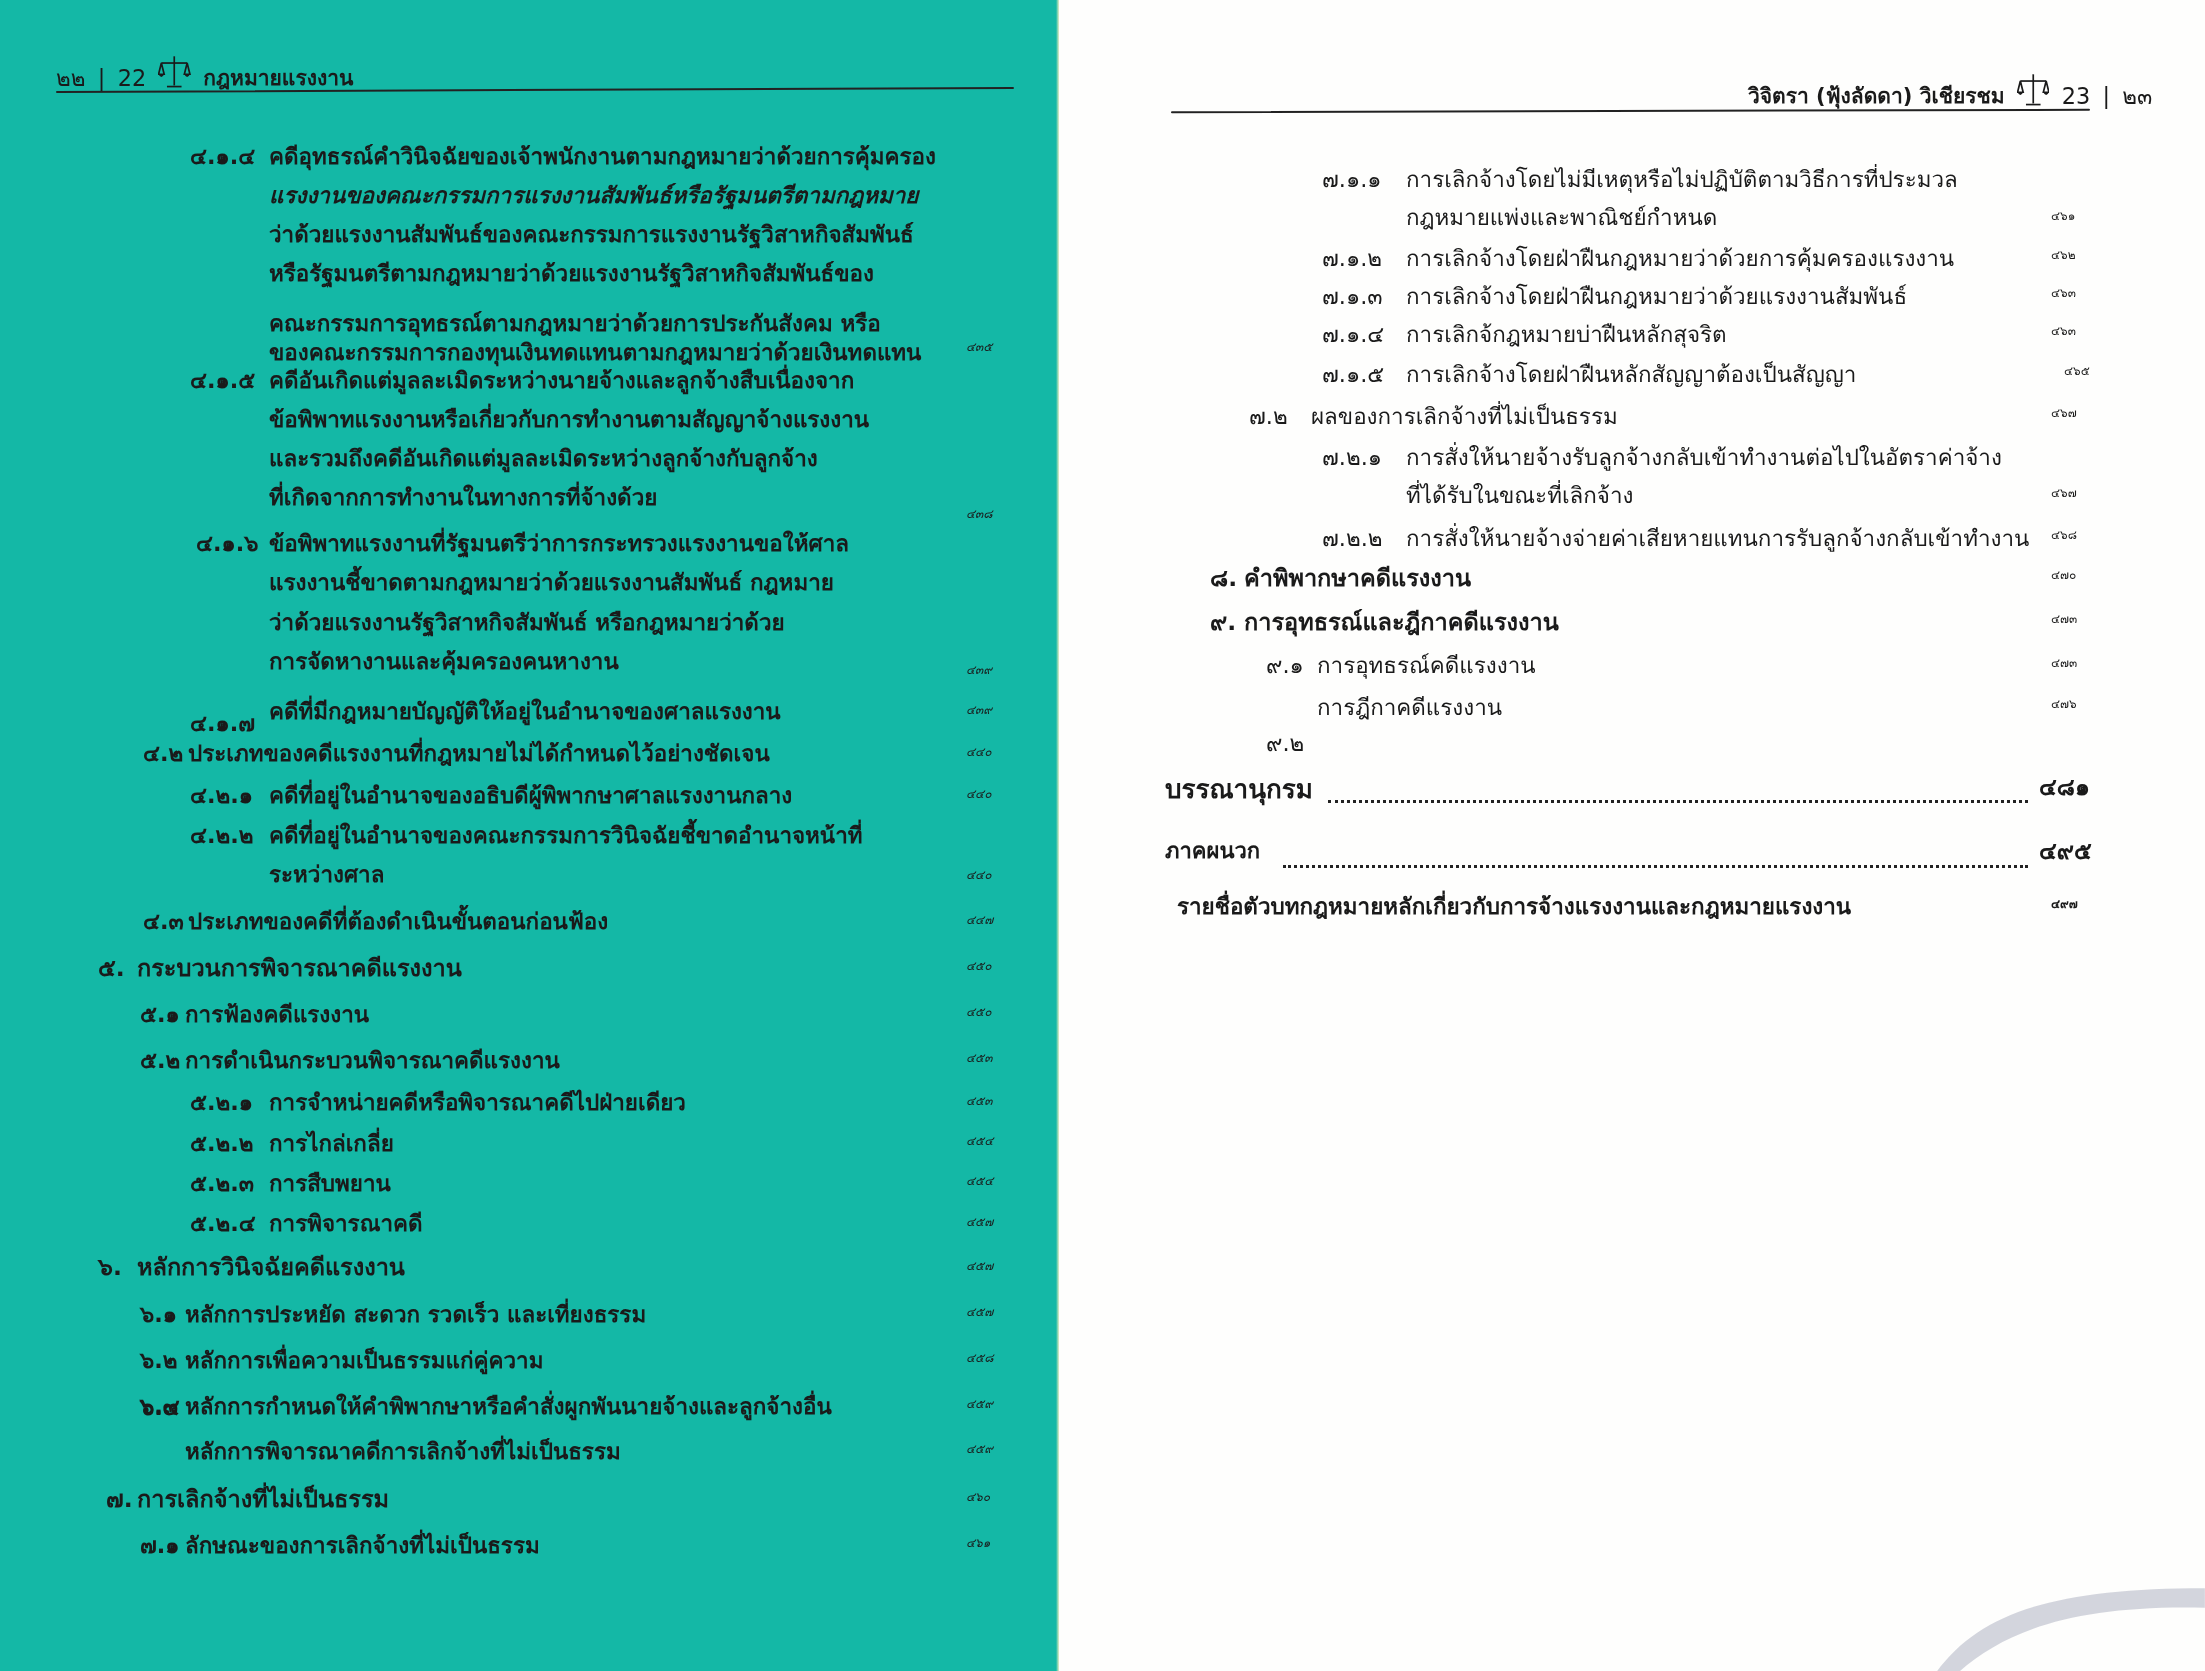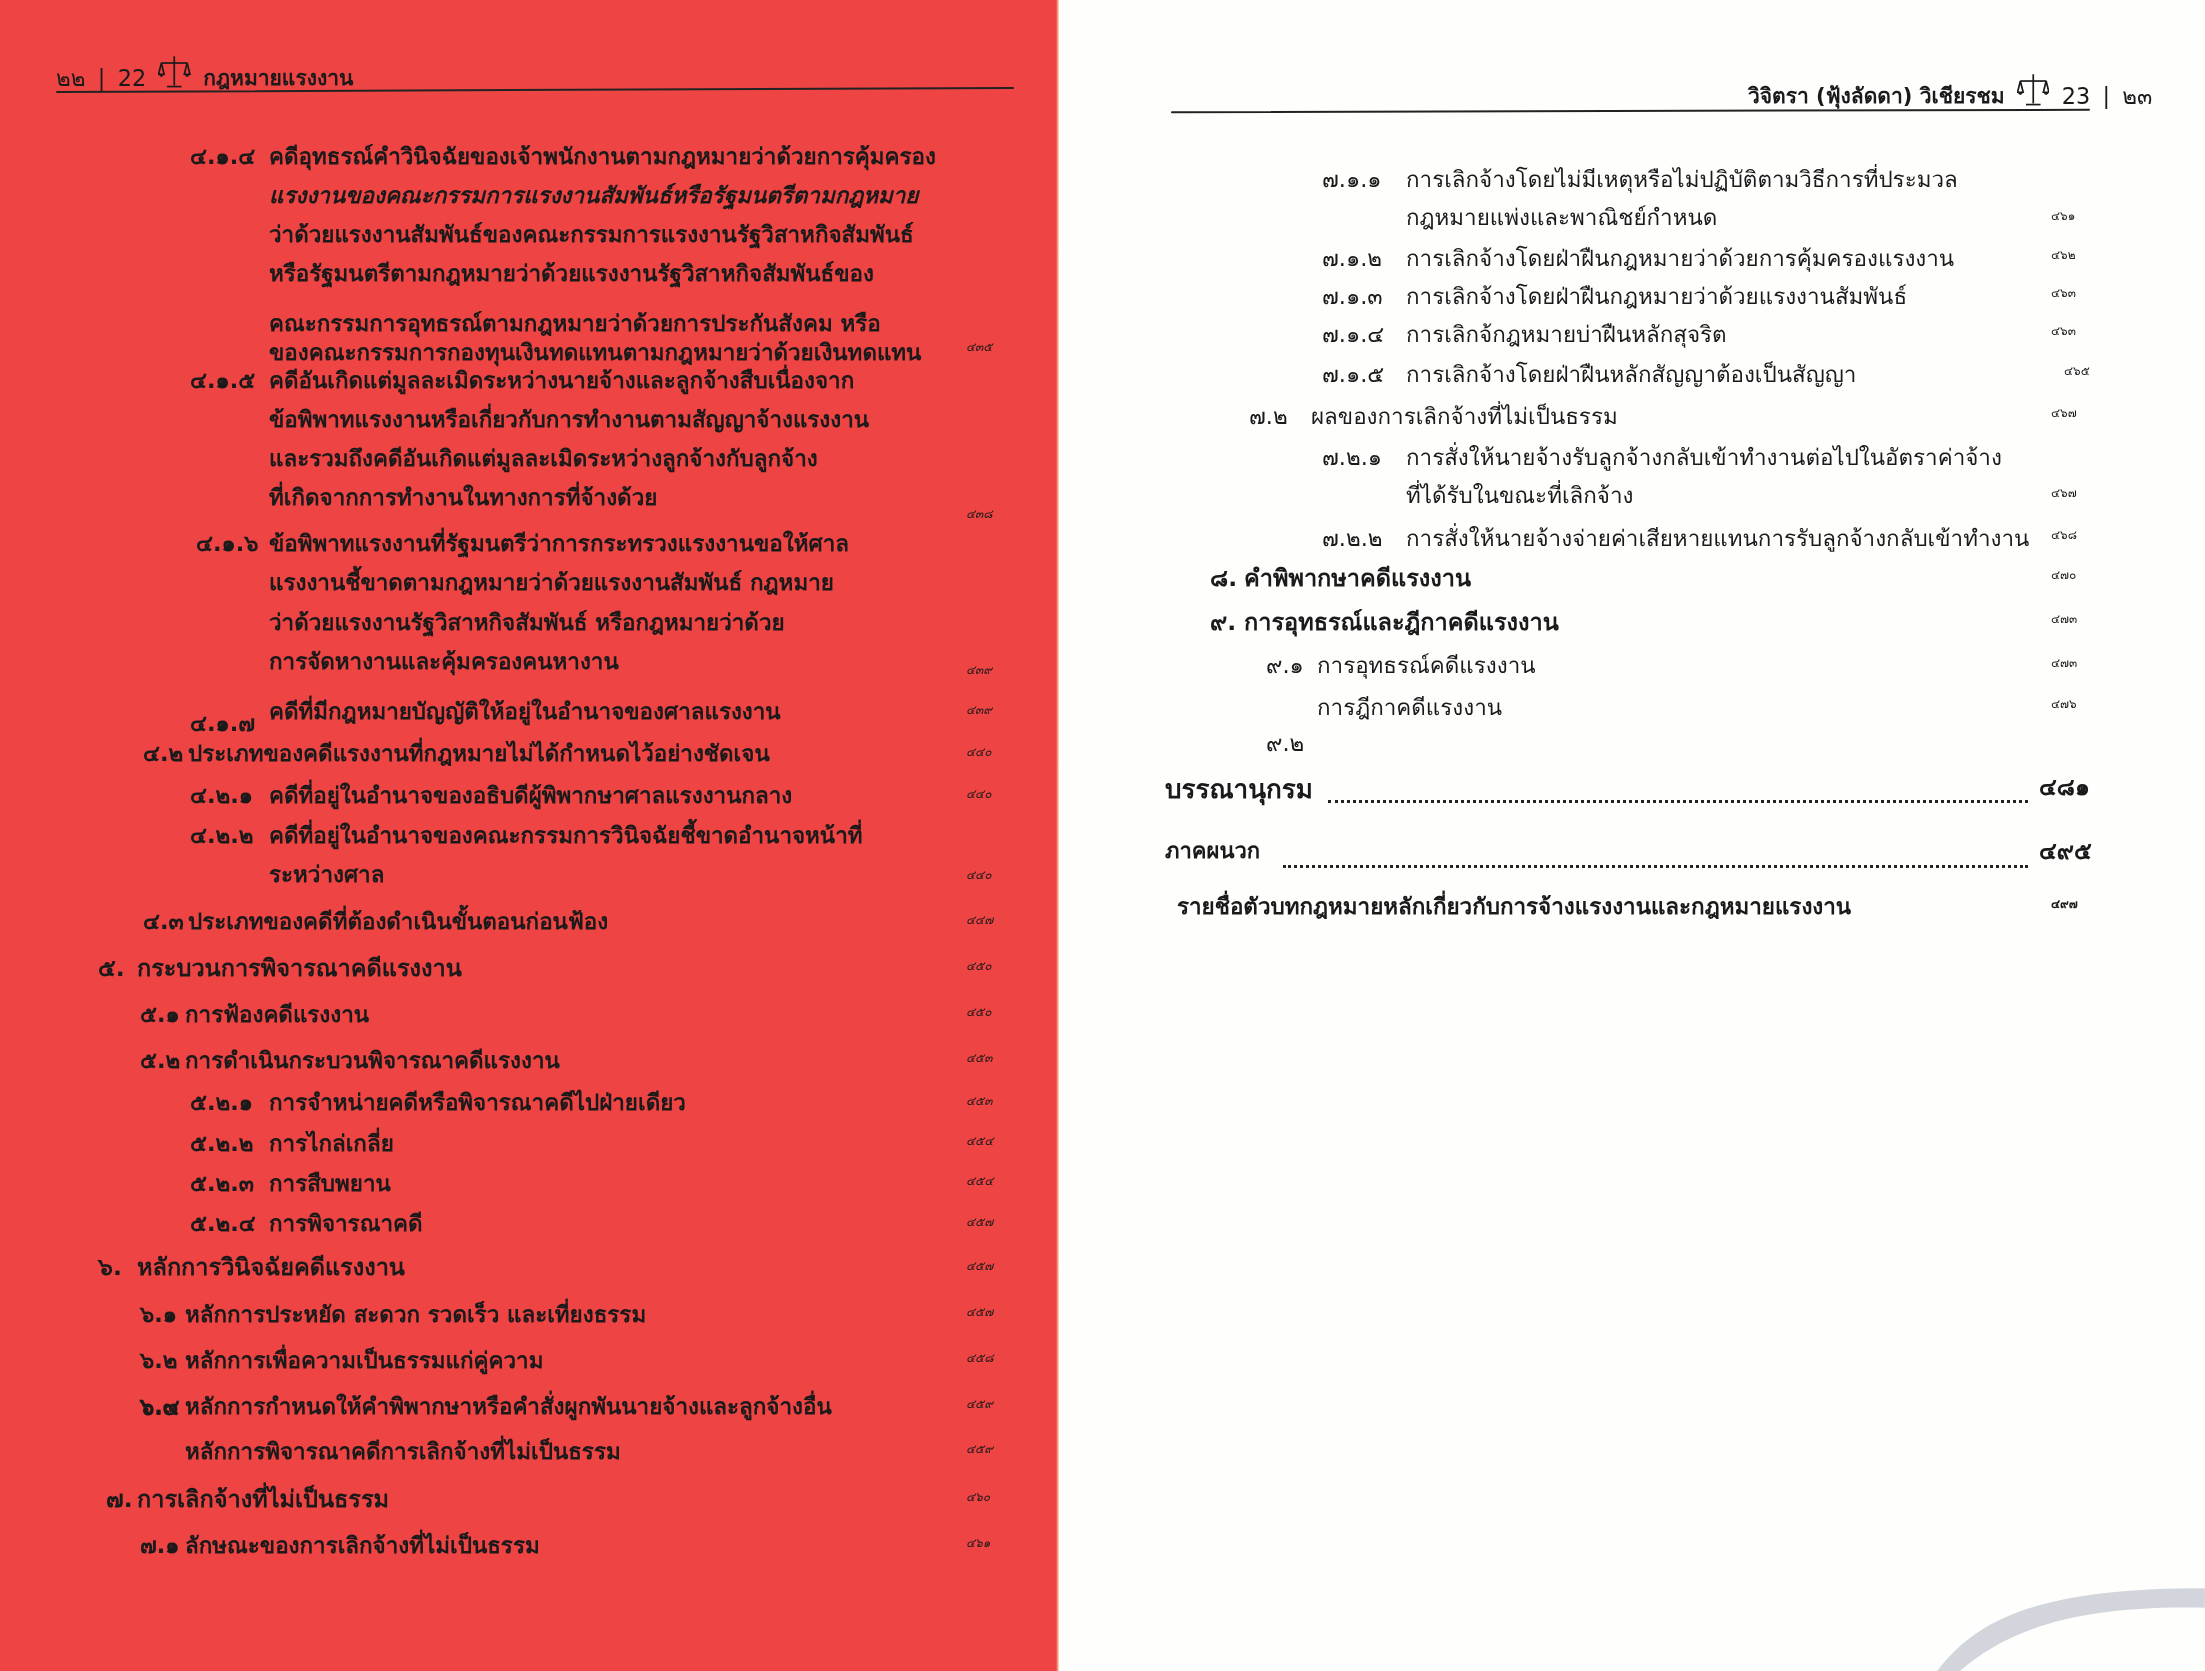--- a/index.html
+++ b/index.html
@@ -3,21 +3,21 @@
 <meta charset="utf-8">
 <style>
   html, body { margin:0; padding:0; }
   body {
     width:2205px; height:1672px; position:relative; overflow:hidden;
     background:#fdfdfc;
     font-family:"DejaVu Sans", sans-serif;
     color:#1a1a1a;
   }
   .page { position:absolute; top:0; height:1672px; }
-  .page.left { left:0; width:1122px; background:#ef4444; }
+  .page.left { left:0; width:1122px; background:#14b8a6; }
   .page.right { left:1059px; width:1146px; background:#fefefd; }
   .gutter {
     position:absolute; left:1056px; top:0; width:6.7px; height:1672px;
     background:linear-gradient(to right, rgba(255,255,255,0), #f7efc4 45%, #efe3a8 50%, #f7efc4 55%, rgba(255,255,255,0));
   }
   .header { position:absolute; display:flex; align-items:flex-end; gap:12.3px; font-size:22.4px; line-height:1; }
   .header .thai-num { font-size:22.4px; }
   .header .bar { font-size:22.4px; }
   .header .title { font-size:21px; font-weight:bold; }
   .scales { width:32.5px; height:34px; display:inline-block; }

